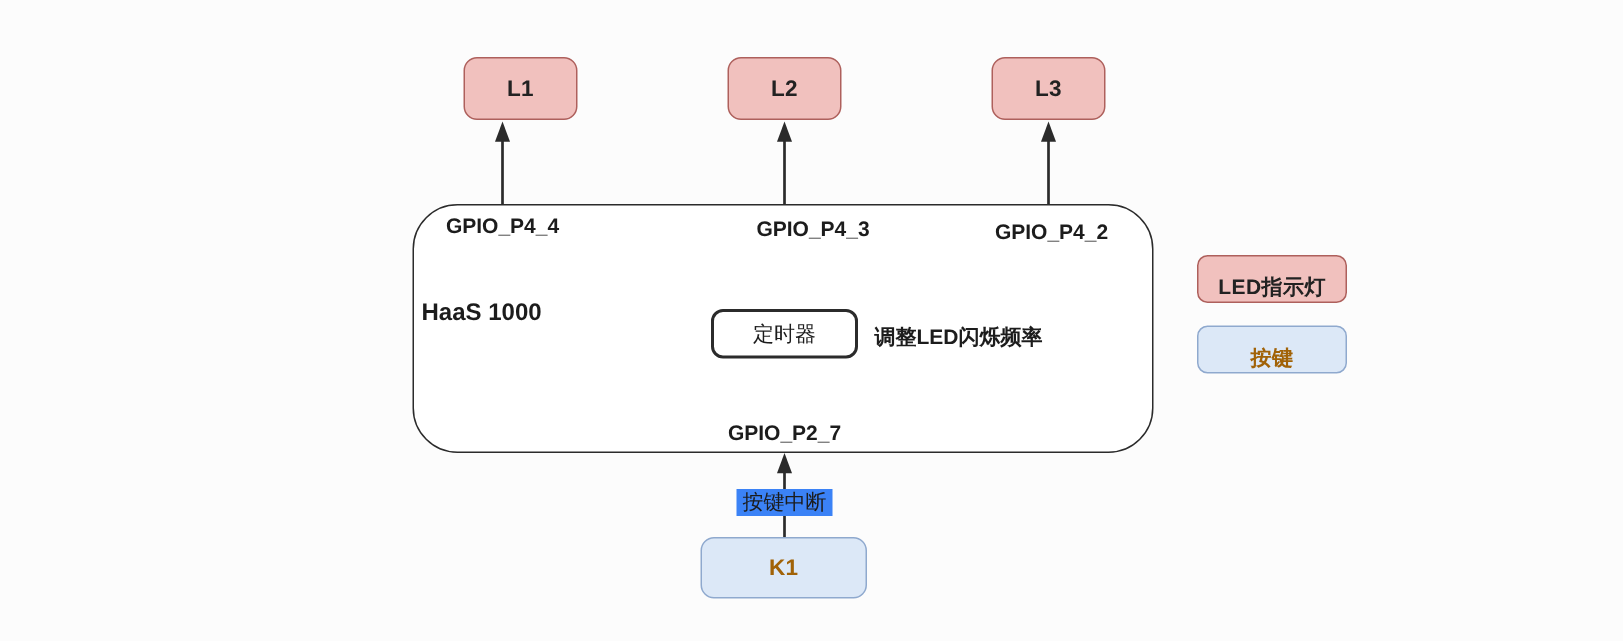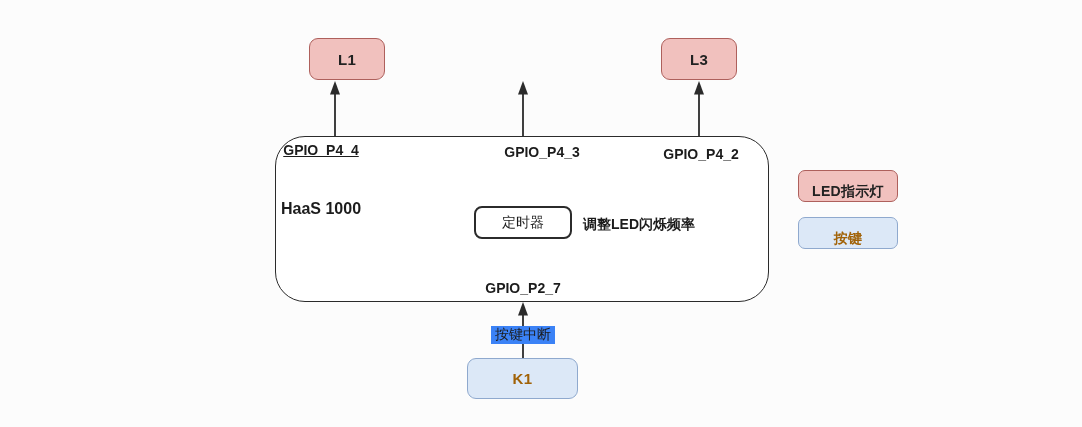--- a/index.html
+++ b/index.html
@@ -119,28 +119,31 @@
       <polygon points="335,161 330,173.5 340,173.5"></polygon>
       <polygon points="523,161 518,173.5 528,173.5"></polygon>
       <polygon points="699,161 694,173.5 704,173.5"></polygon>
       <polygon points="523,239 518,252 528,252"></polygon>
     </g>
   </svg>
 
   <div class="node led-node" style="left:297px; top:38px;margin-left:12px;">
     <span>L1</span>
   </div>
+  <div class="node led-node" style="left:485px; top:38px;">
+    <span>L2</span>
+  </div>
   <div class="node led-node" style="left:661px; top:38px;text-align:right;">
     <span>L3</span>
   </div>
 
   <div class="board"></div>
   <div class="board-title">HaaS 1000</div>
 
-  <div class="pin-label" style="left:321px; top:142px;text-decoration:underline;">GPIO_P4_4</div>
+  <div class="pin-label" style="left:335px; top:142px;">GPIO_P4_4</div>
   <div class="pin-label" style="left:523px; top:144px;margin-left:19px;">GPIO_P4_3</div>
   <div class="pin-label" style="left:701px; top:146px;">GPIO_P4_2</div>
 
   <div class="timer-box">
     <span>定时器</span>
   </div>
   <div class="timer-note">调整LED闪烁频率</div>
 
   <div class="pin-label" style="left:523px; top:280px;">GPIO_P2_7</div>
 

